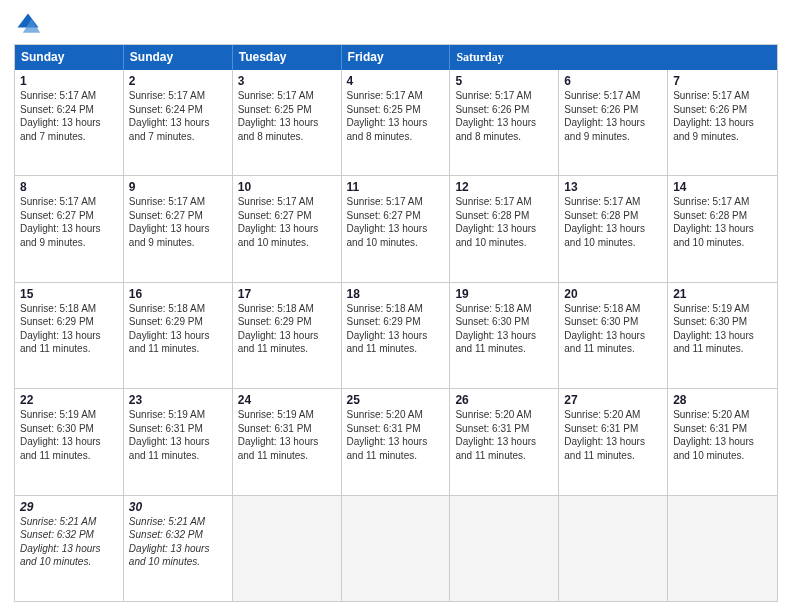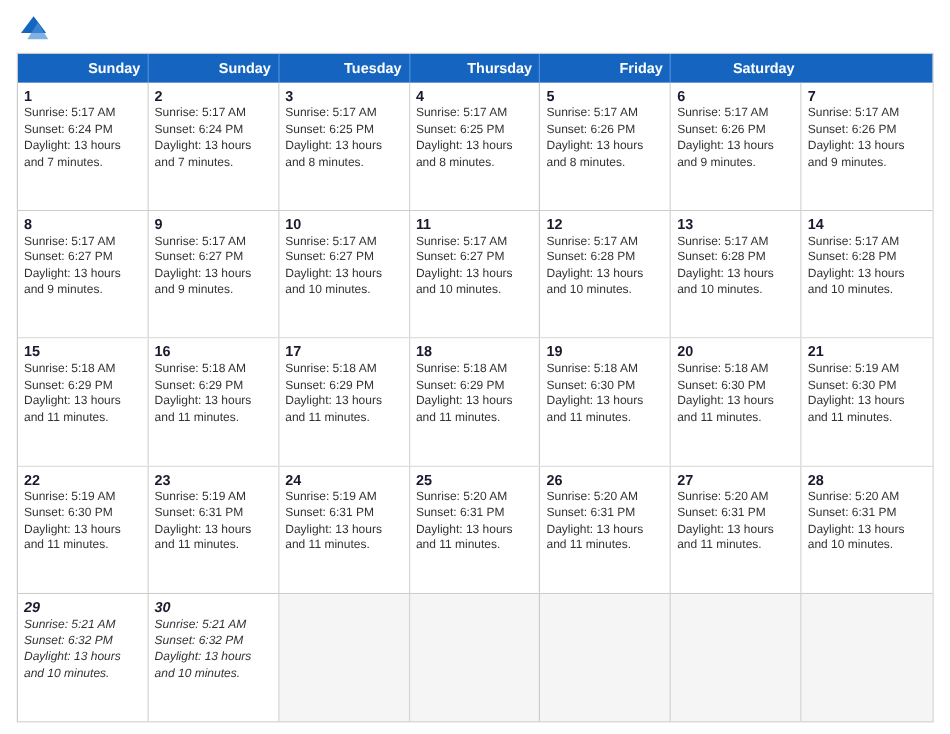--- a/index.html
+++ b/index.html
@@ -72,24 +72,23 @@
       display: grid;
       grid-template-columns: repeat(7, 1fr);
       background: #1565c0;
     }
     .cal-header-cell {
       color: #fff;
       font-weight: bold;
       font-size: 12px;
       padding: 5px 6px;
       border-right: 1px solid #4a90d9;
-      text-align: right;
-      margin-left: 20px;
-    }
-    .cal-header-cell:last-child { border-right: none; }
+      text-align: left;
+    }
+    .cal-header-cell:last-child { border-right: none; font-family: Liberation Serif, serif; }
     .cal-body {
       flex: 1;
       display: flex;
       flex-direction: column;
     }
     .cal-row {
       display: grid;
       grid-template-columns: repeat(7, 1fr);
       flex: 1;
       border-bottom: 1px solid #ccc;
@@ -138,21 +137,20 @@
       <div class="month-title"></div>
       <div class="location"></div>
     </div>
   </div>
 
   <div class="calendar">
     <div class="cal-header">
     <div class="cal-header-cell">Sunday</div>
         <div class="cal-header-cell">Sunday</div>
         <div class="cal-header-cell">Tuesday</div>
-        <div class="cal-header-cell">Thursday</div>
         <div class="cal-header-cell">Friday</div>
         <div class="cal-header-cell">Saturday</div>
       </div>
     <div class="cal-body">
     <div class="cal-row">
           <div class="cal-cell">
             <span class="day-num">1</span>
             <div class="cell-text">Sunrise: 5:17 AM<br>Sunset: 6:24 PM<br>Daylight: 13 hours and 7 minutes.</div>
           </div>
           <div class="cal-cell">

